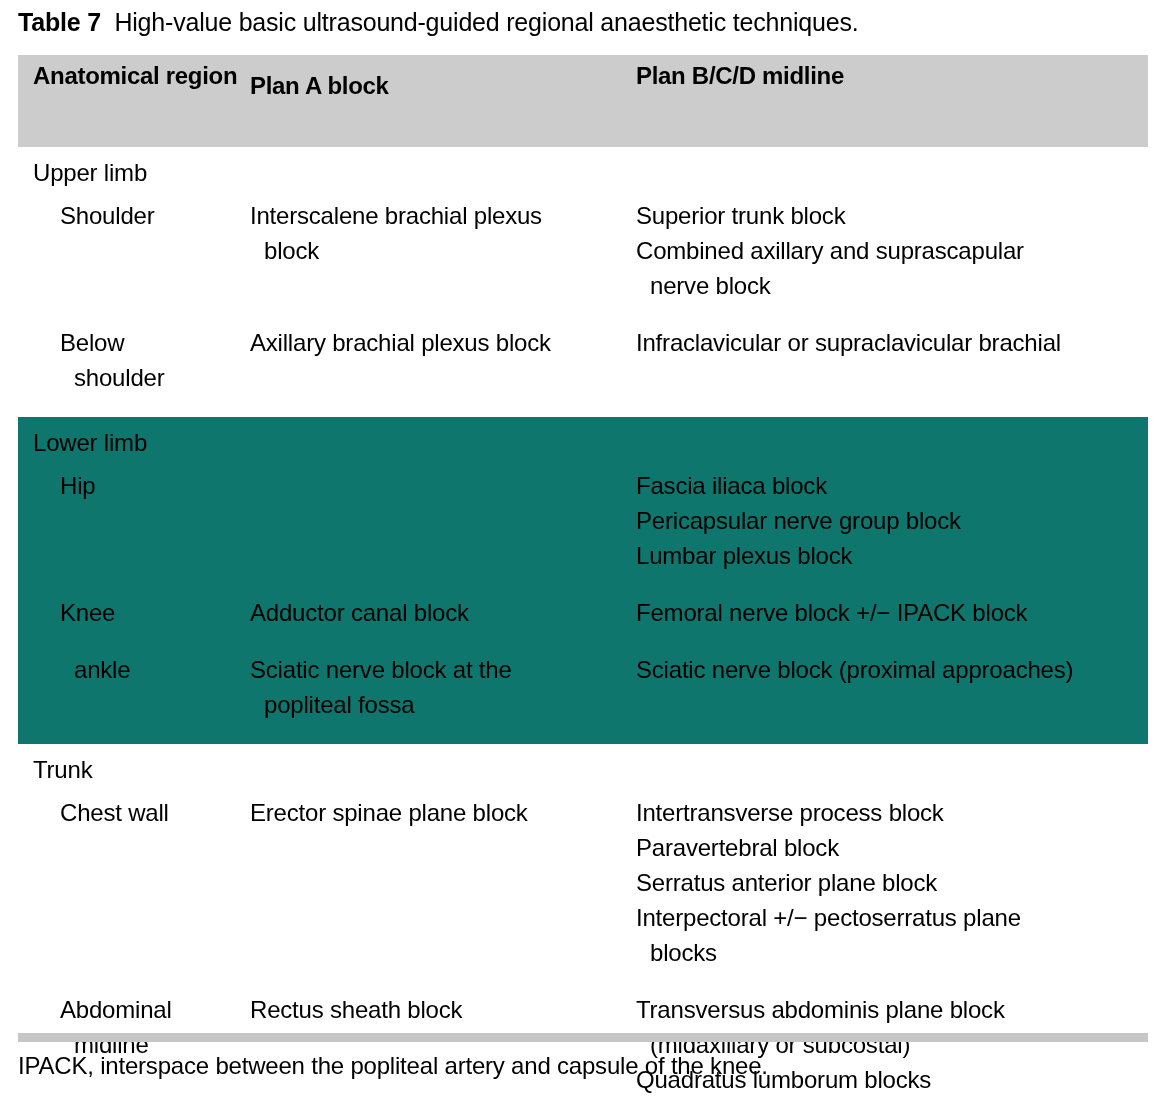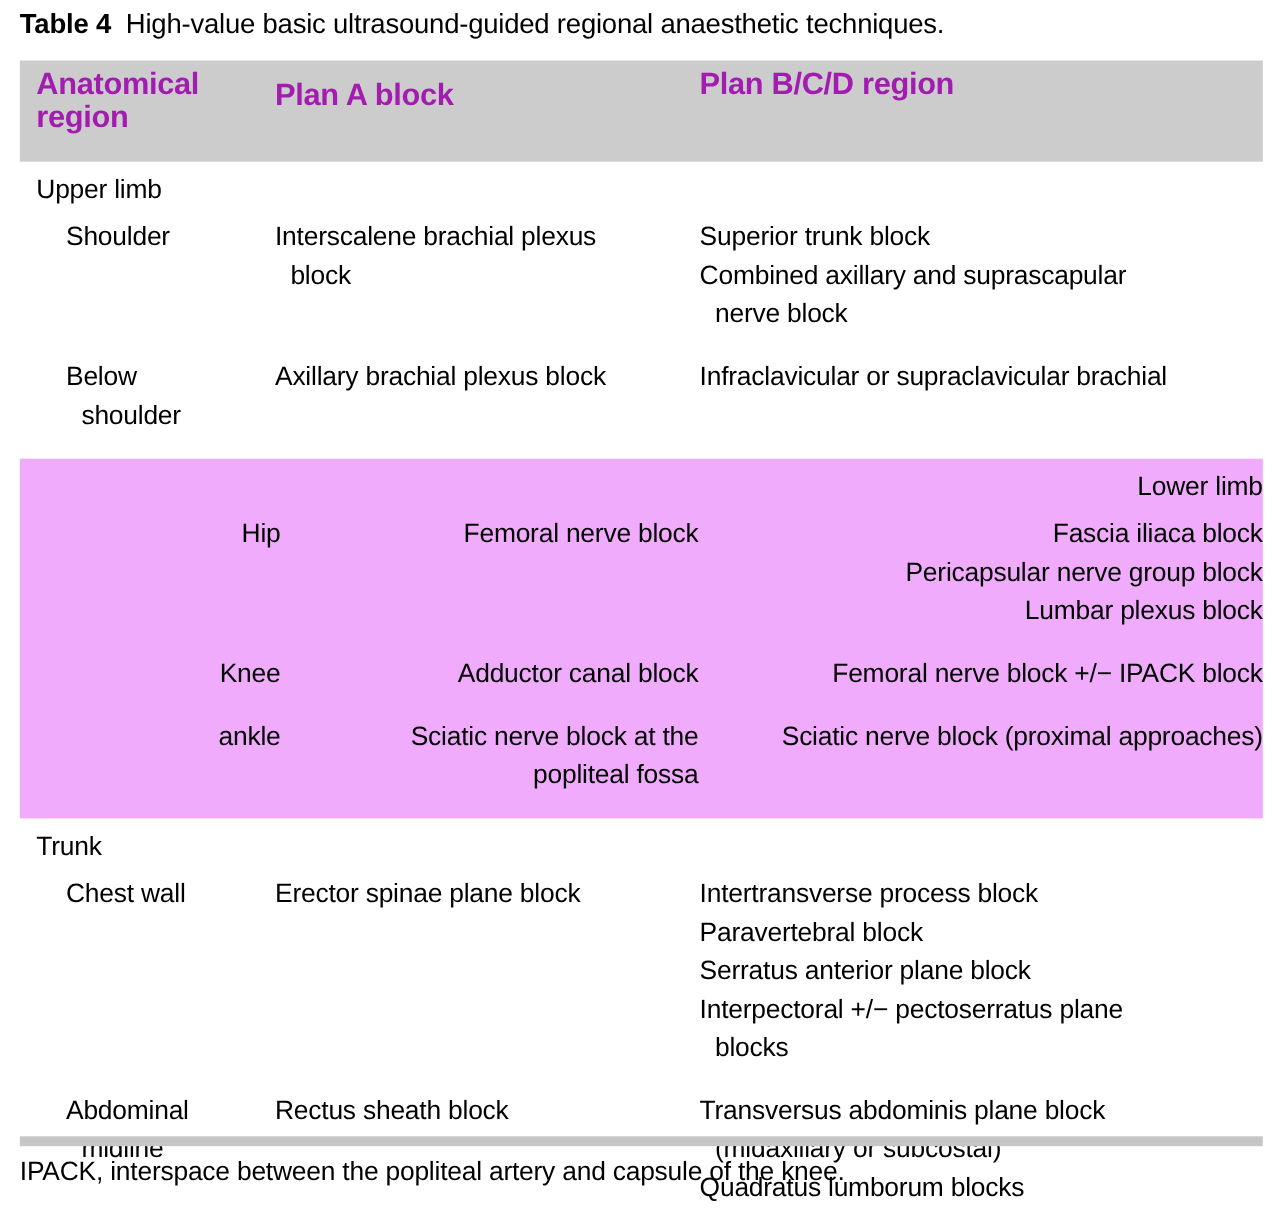--- a/index.html
+++ b/index.html
@@ -50,35 +50,35 @@
   
   .thead {
     background: #cccccc;
     padding: 8px 0 14px 0;
     min-height: 70px;
     position: relative;
   }
   .thead .hcell {
     position: absolute;
     font-weight: bold;
-    font-size: 28px;
+    font-size: 24px;
     line-height: 30px;
     letter-spacing: -0.3px;
-    color: #a21caf;
+    color: #000000;
   }
   .hcell.c1 { left: 15px;  top: 6px; width: 215px; }
   .hcell.c2 { left: 232px; top: 16px; width: 380px; }
   .hcell.c3 { left: 618px; top: 6px; width: 500px; }
 
   
   .tbody { position: relative; }
   .section {
     padding: 0;
   }
-  .section.shaded { background: #f0abfc; text-align: right; }
+  .section.shaded { background: #0f766e; }
 
   .section-title {
     font-size: 24px;
     line-height: 31px;
     letter-spacing: -0.2px;
     padding: 10px 0 0 15px;
   }
 
   .row {
     position: relative;
@@ -117,30 +117,30 @@
     line-height: 31px;
     letter-spacing: -0.2px;
   }
 </style>
 </head>
 <body>
 
 <div id="page">
 
   <div class="caption">
-    <span class="cap-label">Table 4</span><span class="cap-text">&nbsp;&nbsp;<span>High-value basic ultrasound-guided regional anaesthetic techniques.</span></span>
+    <span class="cap-label">Table 7</span><span class="cap-text">&nbsp;&nbsp;<span>High-value basic ultrasound-guided regional anaesthetic techniques.</span></span>
   </div>
 
   <div class="table">
 
     <div class="thead">
       <div class="hcell c1">Anatomical
 region</div>
       <div class="hcell c2">Plan A block</div>
-      <div class="hcell c3">Plan B/C/D region</div>
+      <div class="hcell c3">Plan B/C/D midline</div>
     </div>
 
     <div class="tbody" id="tbody">
         <div class="section">
           <div class="section-title">Upper limb</div>
           <div class="row" style="height: 117px; margin-top: 10px;">
             <div class="cell col1"><span class="ln">Shoulder</span></div>
             <div class="cell col2"><span class="ln">Interscalene brachial plexus</span><span class="ln indent">block</span></div>
             <div class="cell col3"><span class="ln">Superior trunk block</span><span class="ln">Combined axillary and suprascapular</span><span class="ln indent">nerve block</span></div>
           </div>
@@ -148,21 +148,20 @@
             <div class="cell col1"><span class="ln">Below</span><span class="ln indent">shoulder</span></div>
             <div class="cell col2"><span class="ln">Axillary brachial plexus block</span></div>
             <div class="cell col3"><span class="ln">Infraclavicular or supraclavicular brachial</span></div>
           </div>
           <div style="height: 10px;"></div>
         </div>
         <div class="section shaded">
           <div class="section-title">Lower limb</div>
           <div class="row" style="height: 117px; margin-top: 10px;">
             <div class="cell col1"><span class="ln">Hip</span></div>
-            <div class="cell col2"><span class="ln">Femoral nerve block</span></div>
             <div class="cell col3"><span class="ln">Fascia iliaca block</span><span class="ln">Pericapsular nerve group block</span><span class="ln">Lumbar plexus block</span></div>
           </div>
           <div class="row" style="height: 47px; margin-top: 10px;">
             <div class="cell col1"><span class="ln">Knee</span></div>
             <div class="cell col2"><span class="ln">Adductor canal block</span></div>
             <div class="cell col3"><span class="ln">Femoral nerve block +/− IPACK block</span></div>
           </div>
           <div class="row" style="height: 82px; margin-top: 10px;">
             <div class="cell col1"><span class="ln indent">ankle</span></div>
             <div class="cell col2"><span class="ln">Sciatic nerve block at the</span><span class="ln indent">popliteal fossa</span></div>

